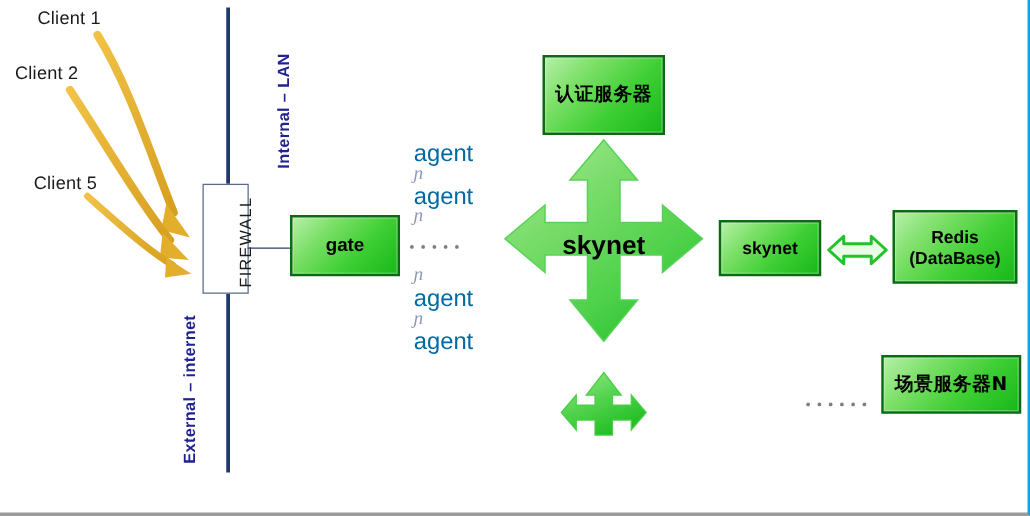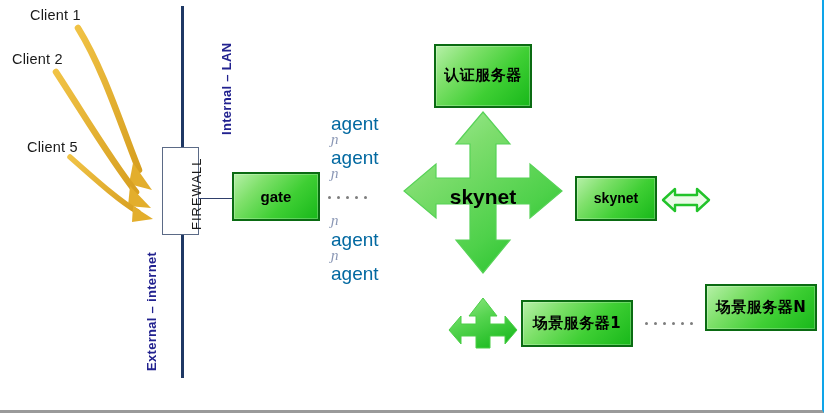--- a/index.html
+++ b/index.html
@@ -223,39 +223,40 @@
   <div class="abs node" style="left:575px; top:176px; width:82px; height:45px;">
     <span class="en small">skynet</span>
   </div>
 
   <div class="svg-wrap" style="left:661px; top:185px;">
     <svg width="50" height="30" viewBox="0 0 50 30">
       <path d="M2,15 L14,4 L14,10 L36,10 L36,4 L48,15 L36,26 L36,20 L14,20 L14,26 Z" fill="#eafbe6" stroke="#22c32a" stroke-width="2.4" stroke-linejoin="round"></path>
     </svg>
   </div>
 
+  <div class="abs node" style="left:714px; top:168px; width:100px; height:59px; flex-direction:column;">
+    <span class="en small">Redis</span>
+    <span class="en small">(DataBase)</span>
+  </div>
 
 
   <div class="svg-wrap" style="left:447px; top:296px;">
     <svg width="72" height="56" viewBox="0 0 72 56">
       <defs>
         <linearGradient id="triGrad" x1="0" y1="0" x2="0.6" y2="1">
           <stop offset="0%" stop-color="#9beb8e"></stop>
           <stop offset="50%" stop-color="#55d44f"></stop>
           <stop offset="100%" stop-color="#21bd24"></stop>
         </linearGradient>
       </defs>
       <path d="M36,2 L50,20 L43,20 L43,28 L58,28 L58,20 L70,34 L58,48 L58,40 L43,40
                L43,52 L29,52 L29,40 L14,40 L14,48 L2,34 L14,20 L14,28 L29,28 L29,20 L22,20 Z" fill="url(#triGrad)" stroke="#4bce47" stroke-width="1"></path>
     </svg>
   </div>
 
-  <div class="abs node" style="left:521px; top:300px; width:112px; height:47px;">
-    <span class="cn">场景服务器1</span>
-  </div>
 
   <div class="abs dots" style="left:645px; top:322px;">
     <i></i>
       <i></i>
       <i></i>
       <i></i>
       <i></i>
       <i></i>
   </div>
 

